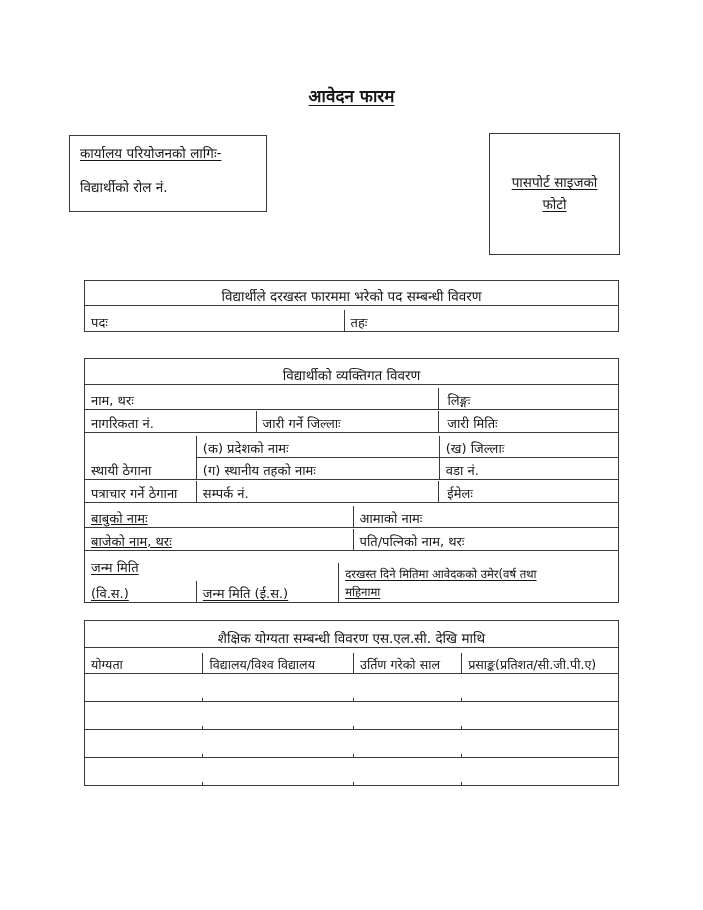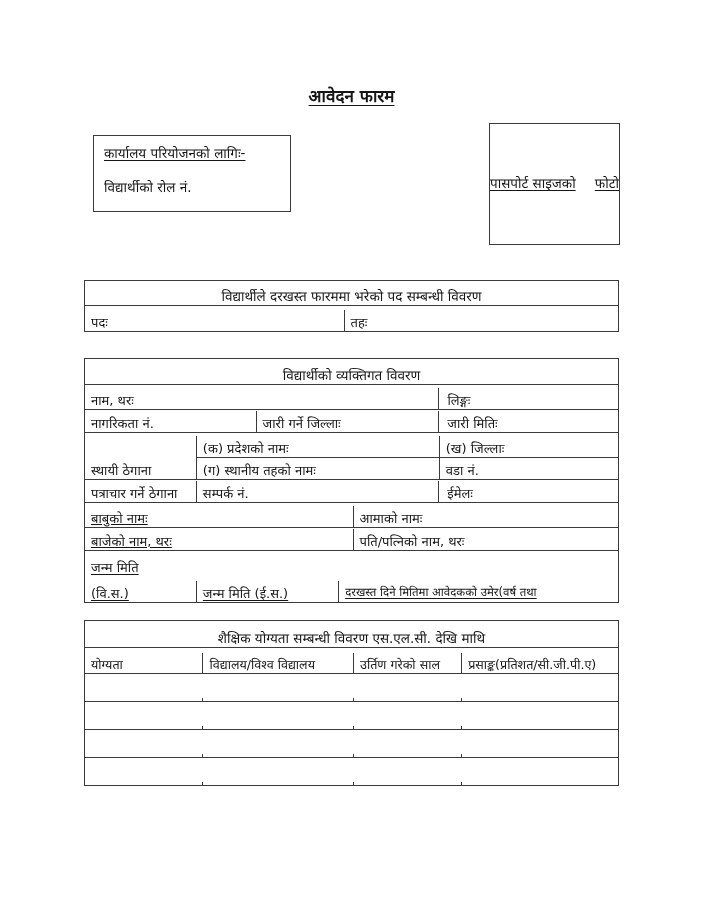--- a/index.html
+++ b/index.html
@@ -13,27 +13,27 @@
   }
   .page { position: absolute; inset: 0; background: #ffffff; }
 
   .title {
     position: absolute; top: 84px; left: 0; width: 100%;
     text-align: center; font-size: 17px; font-weight: bold;
     text-decoration: underline; text-underline-offset: 3px;
   }
 
   .box { position: absolute; border: 1px solid #3a3a3a; background: #fff; }
-  .office-box { top: 135px; left: 93px; width: 198px; height: 77px; padding: 8px 10px; }
+  .office-box { top: 135px; left: 69px; width: 198px; height: 77px; padding: 8px 10px; }
   .office-box .l1 { font-size: 13.5px; text-decoration: underline; text-underline-offset: 2px; }
   .office-box .l2 { font-size: 13.5px; margin-top: 16px; }
 
   .photo-box {
-    top: 123px; left: 489px; width: 131px; height: 122px;
-    display: flex; flex-direction: row; justify-content: space-between; align-items: center;
+    top: 133px; left: 489px; width: 131px; height: 122px;
+    display: flex; flex-direction: column; justify-content: center; align-items: center;
     text-align: center; font-size: 13.5px;
   }
   .photo-box div { text-decoration: underline; text-underline-offset: 2px; line-height: 1.6; }
 
   .tbl { position: absolute; left: 84px; width: 535px; border: 1px solid #3a3a3a; background: #fff; }
   .tbl-1 { top: 280px; }
   .tbl-2 { top: 358px; }
   .tbl-3 { top: 620px; }
 
   .tr { display: flex; border-top: 1px solid #3a3a3a; align-items: flex-end; }
@@ -135,20 +135,21 @@
     <div class="tr h52">
       <div class="td w208">
         <div class="u">जन्म मिति</div>
         <div class="u" style="margin-top:8px">(वि.स.)</div>
       </div>
       <div class="td w267">
         <span class="u">जन्म मिति (ई.स.)</span>
       </div>
       <div class="td w525 small">
         <div class="u">दरखस्त दिने मितिमा आवेदकको उमेर(वर्ष तथा</div>
+        <div class="u">महिनामा</div>
       </div>
     </div>
   </div>
 
   <div class="tbl tbl-3">
     <div class="tr thead h26">
       <div class="td">शैक्षिक योग्यता सम्बन्धी विवरण एस.एल.सी. देखि माथि</div>
     </div>
     <div class="tr h26 cols">
       <div class="td col1">योग्यता</div>

